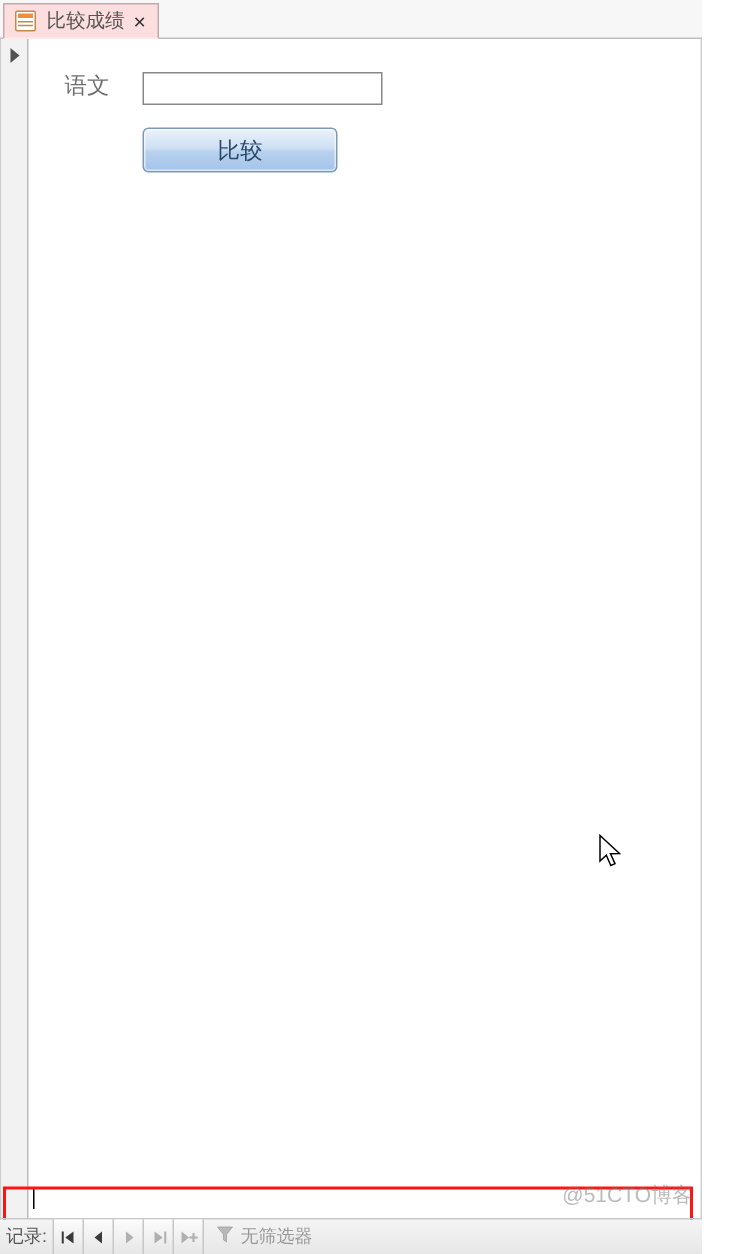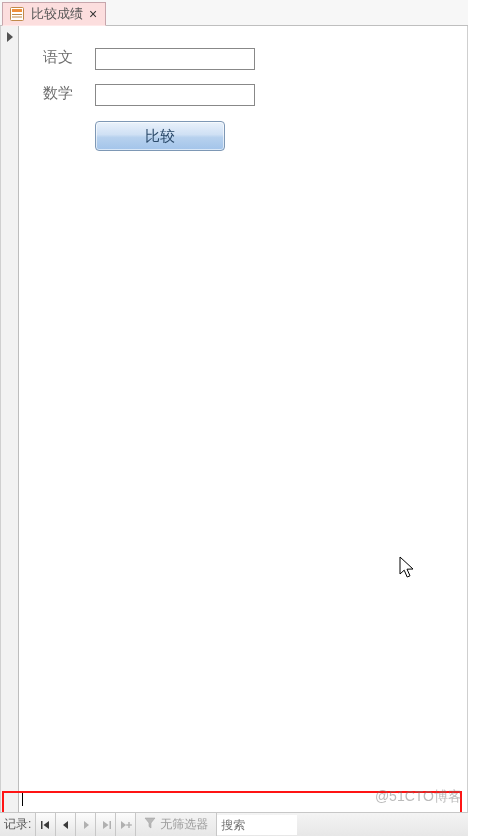--- a/index.html
+++ b/index.html
@@ -225,24 +225,20 @@
 
   <div class="doc-body">
     <div class="record-selector">
       <div class="record-marker"></div>
     </div>
     <div class="form-area">
       <div class="field-row">
         <div class="field-label">语文</div>
         <input class="field-input" type="text" value="" style="">
       </div>
-      <div class="field-row">
-        <div class="field-label">数学</div>
-        <input class="field-input" type="text" value="" style="">
-      </div>
       <button class="compare-btn">比较</button>
 
       <span class="caret-line"></span>
 
       <span class="cursor-arrow" style="left:380px; top:530px;">
         <svg width="18" height="24" viewBox="0 0 18 24">
           <path d="M1 1 L1 18 L5.2 14.2 L8.2 21 L11 19.8 L8 13.2 L14 13 Z" fill="#ffffff" stroke="#000" stroke-width="1"></path>
         </svg>
       </span>
     </div>
@@ -284,19 +280,16 @@
         </svg>
     </div>
     <div class="nav-filter">
       <span>
         <svg width="12" height="12" viewBox="0 0 12 12">
             <polygon points="1,1 11,1 7,6 7,11 5,9.5 5,6" fill="#b9b9b9" stroke="#9a9a9a" stroke-width="0.5"></polygon>
           </svg>
       </span>
       <span>无筛选器</span>
     </div>
-    <div class="nav-search-cell">
-      <input class="nav-search" type="text" placeholder="搜索" style="">
-    </div>
   </div>
 
   <div class="watermark">@51CTO博客</div>
 </div>
 
 </body></html>

